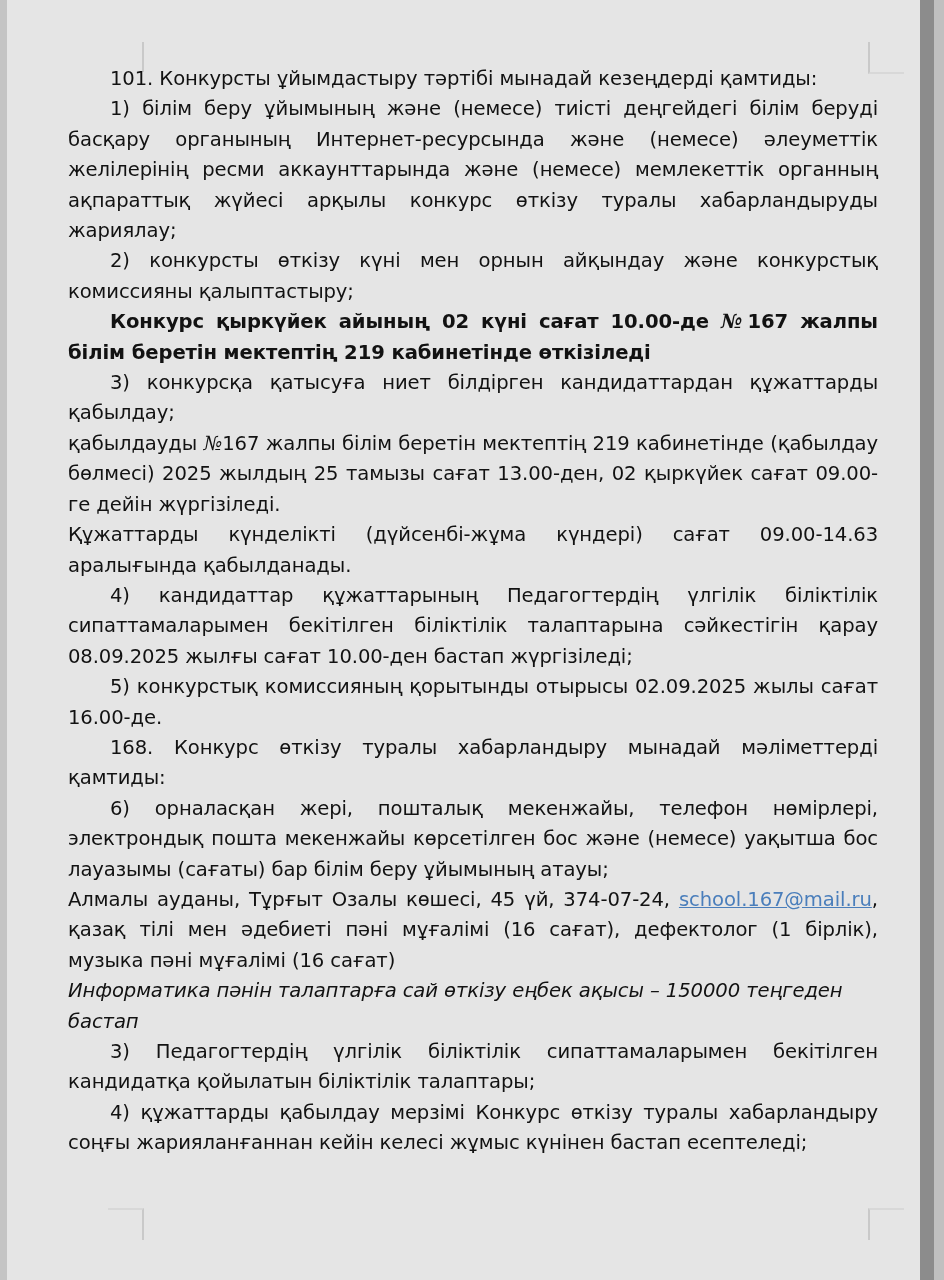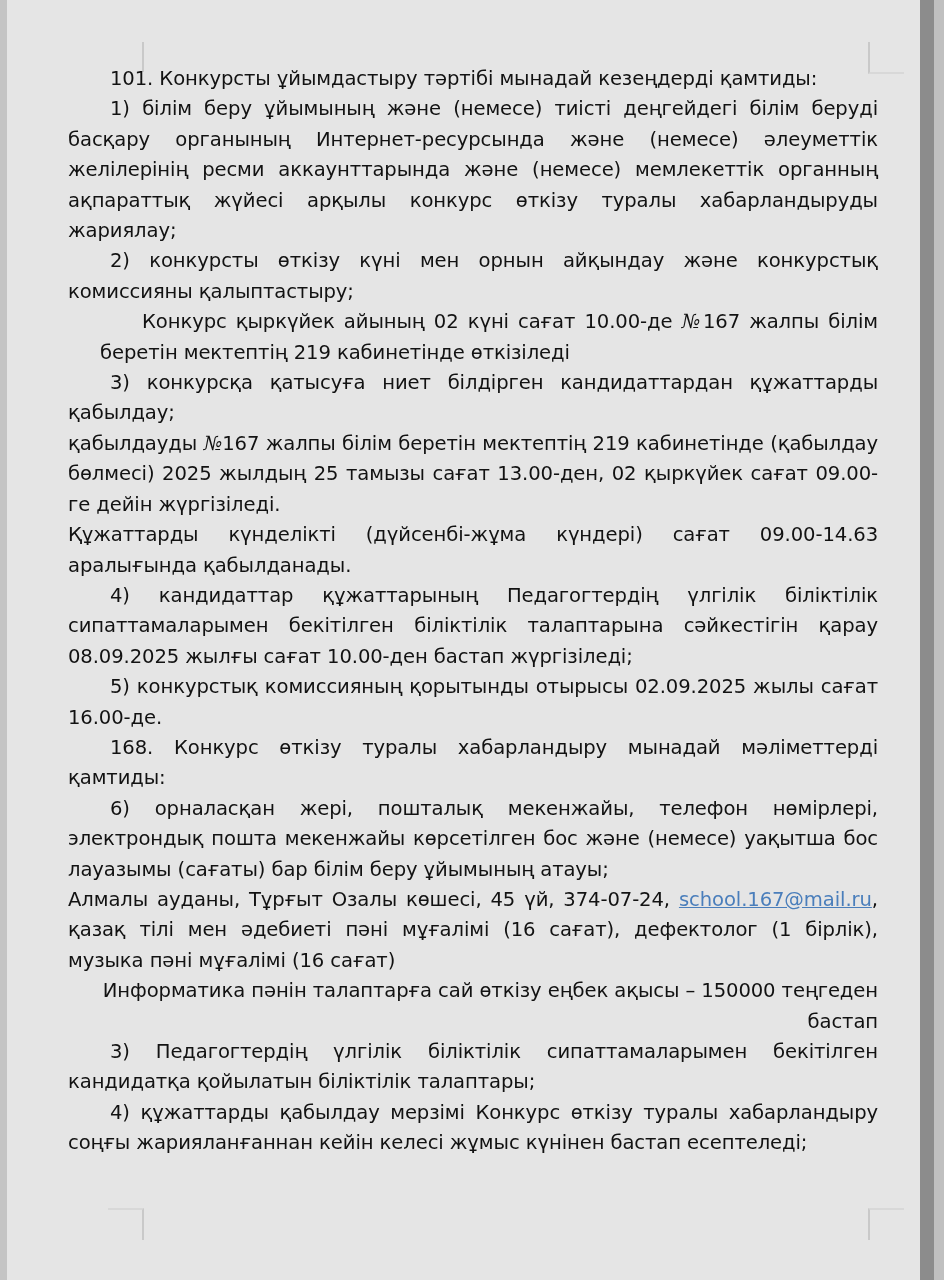--- a/index.html
+++ b/index.html
@@ -64,25 +64,24 @@
     line-height: 30.4px;
     color: #121212;
     text-align: justify;
     text-justify: inter-word;
     letter-spacing: -0.1px;
     word-spacing: 0px;
   }
   p.ind { text-indent: 42px; }
   p.noind { text-indent: 0; }
   p.bold {
-    font-weight: normal;
+    font-weight: bold;
     text-indent: 42px;
-    margin-left: 32px;
   }
-  p.last-left { text-align: right; }
+  p.last-left { text-align: left; font-style: italic; }
 
   .numsign {
     font-family: "DejaVu Serif", serif;
     font-style: italic;
   }
 
   a.maillink {
     color: #4a7ebb;
     text-decoration: underline;
     text-decoration-color: #4a7ebb;

